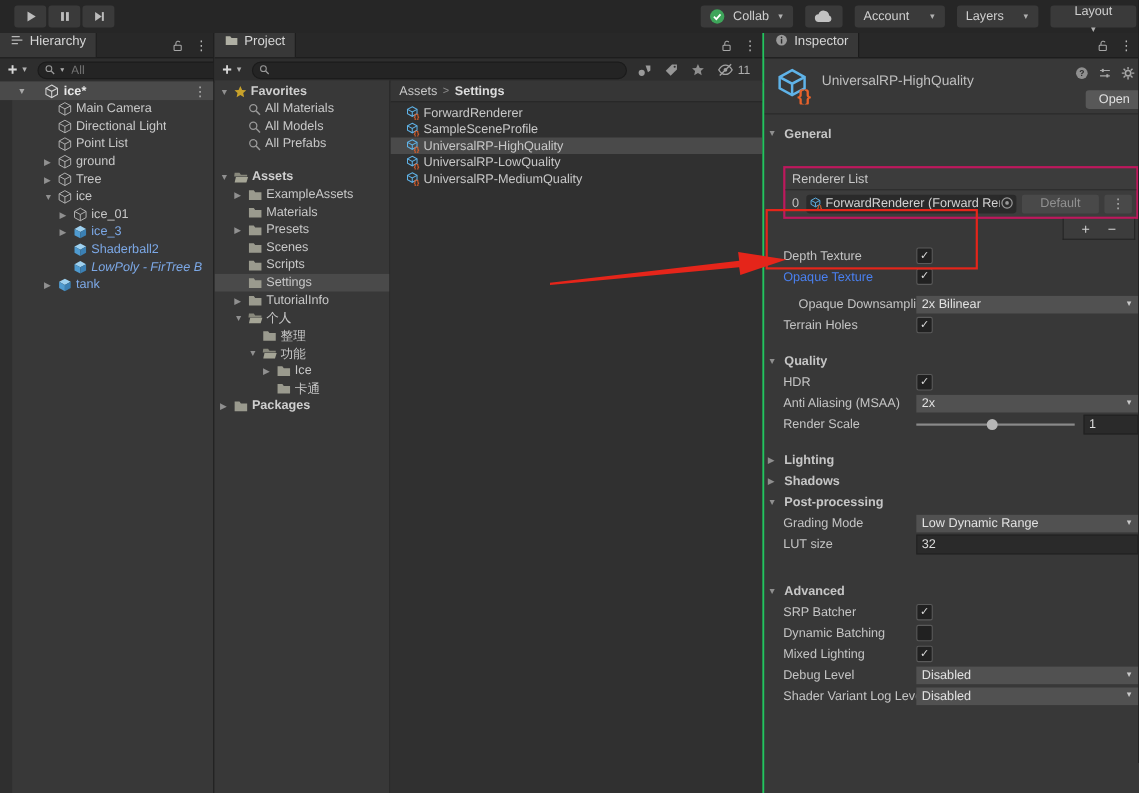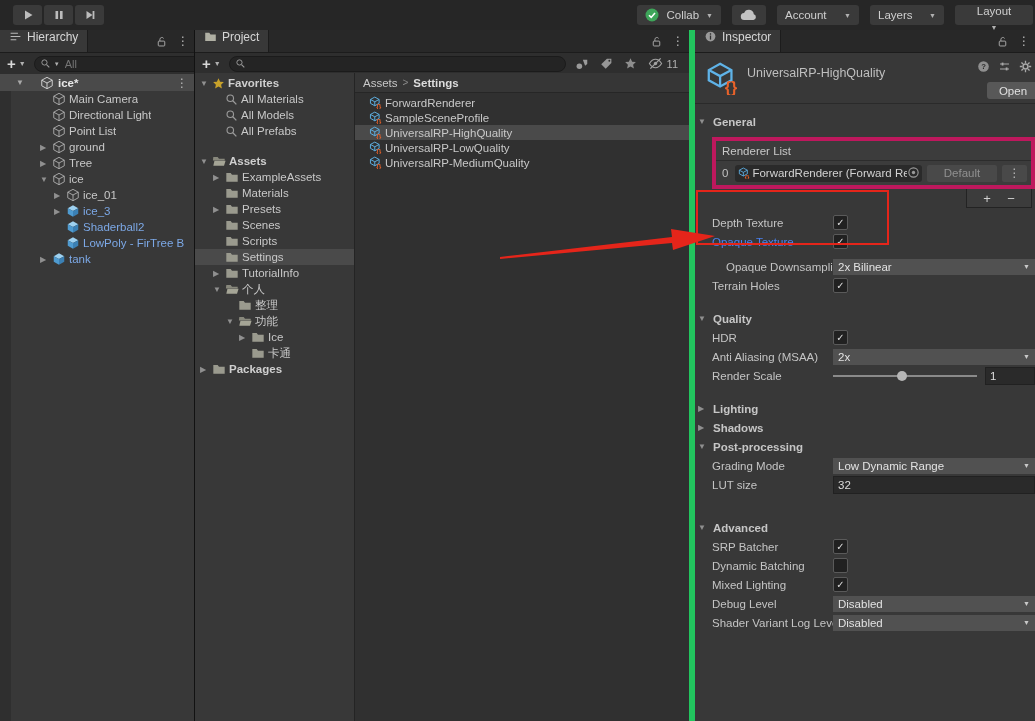--- a/index.html
+++ b/index.html
@@ -10,21 +10,21 @@
   
   .toolbar{position:absolute;left:0;top:0;width:100%;height:30px;background:#262626;border-bottom:1px solid #161616;}
   .play-group{position:absolute;left:13px;top:5px;display:flex;gap:2px;}
   .tbtn{width:29px;height:20px;background:#3a3a3a;border-radius:3px;display:flex;align-items:center;justify-content:center;}
   .tb-right{position:absolute;right:2px;top:5px;display:flex;gap:11px;align-items:center;}
   .drop-btn{height:20px;background:#3a3a3a;border-radius:3px;padding:0 8px;display:flex;align-items:center;gap:7px;color:#cfcfcf;font-size:11.5px;white-space:nowrap;}
   .dd-caret{font-size:7px;color:#b0b0b0;}
   
   .panel{position:absolute;top:30px;bottom:0;background:#383838;box-sizing:border-box;overflow:hidden;}
   #hierarchy{left:0;width:195px;border-right:1px solid #121212;}
-  #project{left:195px;width:500px;border-right:6px solid #22c55e;}
+  #project{left:195px;width:500px;border-right:2px solid #22c55e;}
   #inspector{left:695px;width:340px;}
   .tabbar{height:22px;background:#282828;display:flex;align-items:stretch;border-bottom:1px solid #1c1c1c;position:relative;}
   .tab{display:flex;gap:5px;padding:0 9px;background:#383838;font-size:12px;color:#d6d6d6;border-right:1px solid #1c1c1c;}
   .tab-icons{position:absolute;right:5px;top:0;height:22px;display:flex;align-items:center;gap:9px;}
   .kebab{font-size:12px;color:#b8b8b8;line-height:1;}
   .panel-toolbar{height:21px;background:#2e2e2e;border-bottom:1px solid #222;display:flex;align-items:center;padding:0 4px;gap:5px;}
   .add-btn{display:flex;align-items:center;gap:3px;padding:0 3px;color:#d8d8d8;font-size:15px;font-weight:bold;line-height:1;}
   .searchbox{flex:1;height:14px;background:#242424;border:1px solid #1b1b1b;border-radius:8px;display:flex;align-items:center;padding:0 5px;gap:3px;}
   .searchbox input{flex:1;background:transparent;border:none;outline:none;color:#9a9a9a;font-size:11px;font-family:inherit;min-width:0;}
   .filter-icons{display:flex;align-items:center;gap:11px;padding:0 7px 0 4px;}
@@ -69,21 +69,21 @@
   .cb{width:13px;height:13px;background:#212121;border:1px solid #5a5a5a;border-radius:2px;display:flex;align-items:center;justify-content:center;color:#dcdcdc;font-size:10px;font-weight:bold;line-height:1;}
   .dropdown{flex:1;height:16px;background:#515151;display:flex;align-items:center;padding:0 5px;color:#e2e2e2;white-space:nowrap;overflow:hidden;}
   .dropdown .darr{margin-left:auto;font-size:7px;color:#c9c9c9;}
   .tfield{flex:1;height:16px;background:#2a2a2a;border:1px solid #212121;display:flex;align-items:center;padding:0 4px;color:#dcdcdc;}
   .slider-wrap{flex:1;display:flex;align-items:center;gap:6px;}
   .strack{position:relative;flex:1;height:2px;background:#8a8a8a;margin-right:2px;}
   .sknob{position:absolute;top:-4px;width:10px;height:10px;border-radius:50%;background:#b6b6b6;}
   .num-field{width:40px;height:16px;background:#2a2a2a;border:1px solid #212121;display:flex;align-items:center;padding:0 4px;color:#dcdcdc;flex-shrink:0;}
   .igap{width:100%;}
   
-  .rlist{margin:6px 0 0 17px;border:4px solid #be185d;background:#3c3c3c;}
+  .rlist{margin:20px 0 0 17px;border:2px solid #be185d;background:#3c3c3c;}
   .rlist-header{height:19px;display:flex;align-items:center;padding:0 6px;border-bottom:1px solid #2c2c2c;color:#c8c8c8;}
   .rlist-row{height:24px;display:flex;align-items:center;padding:0 4px;gap:5px;}
   .ridx{color:#c0c0c0;padding:0 2px;}
   .obj-field{flex:1;height:17px;background:#2a2a2a;border-radius:3px;display:flex;align-items:center;padding:0 3px;overflow:hidden;white-space:nowrap;gap:2px;position:relative;}
   .obj-field .otxt{overflow:hidden;color:#d2d2d2;}
   .obj-picker{position:absolute;right:2px;top:1px;background:#2a2a2a;}
   .default-btn{width:70px;height:17px;background:#494949;border-radius:2px;color:#919191;display:flex;align-items:center;justify-content:center;flex-shrink:0;}
   .kebab-btn{width:25px;height:17px;background:#494949;border-radius:2px;display:flex;align-items:center;justify-content:center;flex-shrink:0;}
   .rlist-footer{height:18px;width:64px;margin:0 3px 0 auto;background:#3c3c3c;border:1px solid #232323;border-top:none;display:flex;align-items:center;justify-content:space-evenly;color:#d0d0d0;font-size:13px;}
   .rlist-footer span{line-height:1;}
@@ -254,21 +254,21 @@
           </div>
           <div class="trow" style="padding-left: 54px;">
             <span class="fold"></span>
             <svg width="14" height="14" viewBox="0 0 16 16">
               <path d="M8 1.5 L14 4.8 L8 8 L2 4.8 Z" fill="#9ed1f0"></path>
               <path d="M2 4.8 L8 8 L8 14.5 L2 11.2 Z" fill="#4f9bd0"></path>
               <path d="M14 4.8 L8 8 L8 14.5 L14 11.2 Z" fill="#3b80b4"></path>
             </svg>
             <span class="lbl blue">Shaderball2</span>
           </div>
-          <div class="trow" style="padding-left: 54px;">
+          <div class="trow" style="padding-left: 54px; font-style: italic;">
             <span class="fold"></span>
             <svg width="14" height="14" viewBox="0 0 16 16">
               <path d="M8 1.5 L14 4.8 L8 8 L2 4.8 Z" fill="#9ed1f0"></path>
               <path d="M2 4.8 L8 8 L8 14.5 L2 11.2 Z" fill="#4f9bd0"></path>
               <path d="M14 4.8 L8 8 L8 14.5 L14 11.2 Z" fill="#3b80b4"></path>
             </svg>
             <span class="lbl blue">LowPoly - FirTree B</span>
           </div>
           <div class="trow" style="padding-left: 40px;">
             <span class="fold">▶</span>

